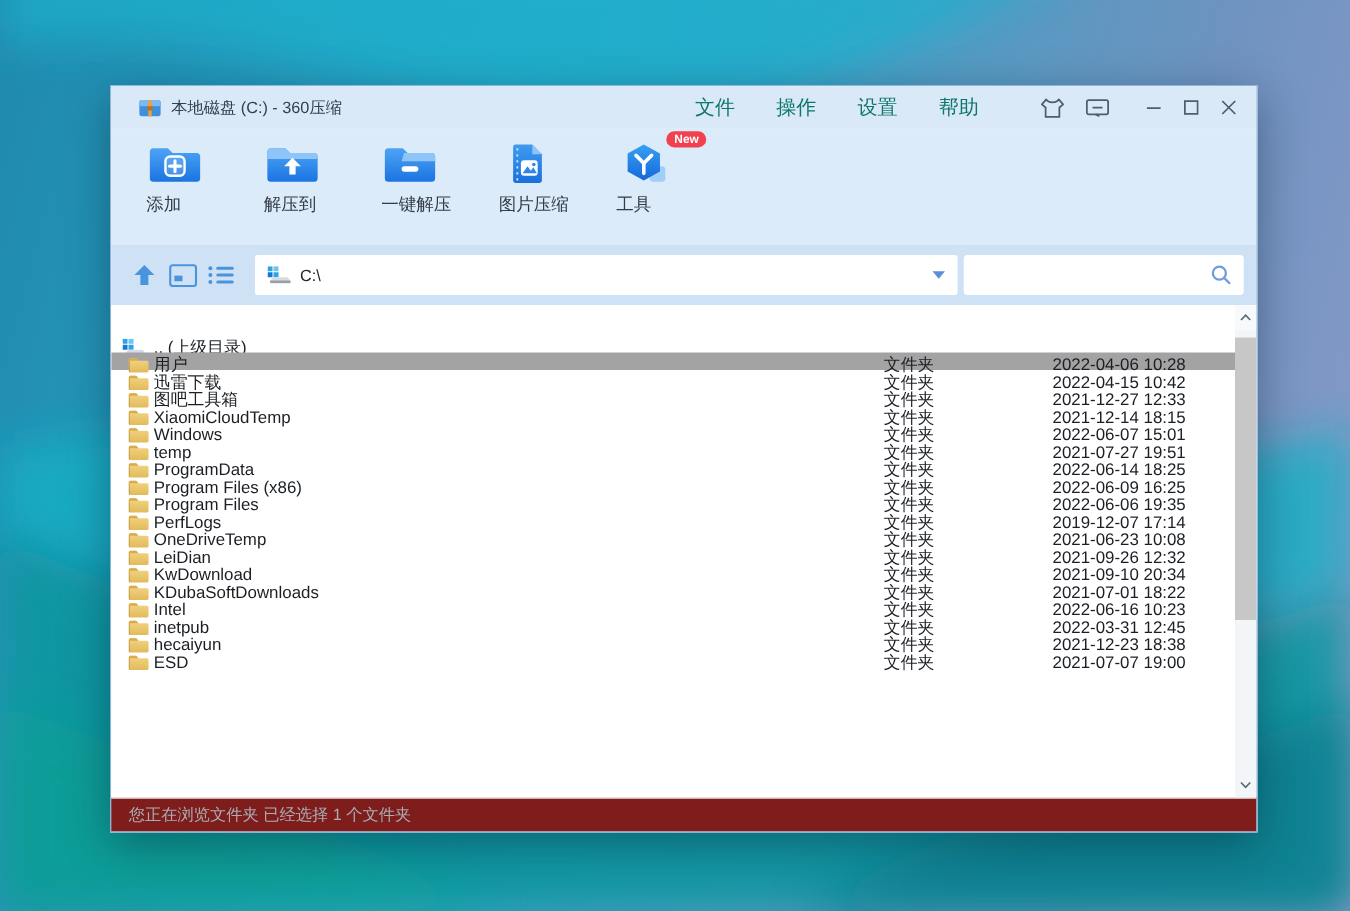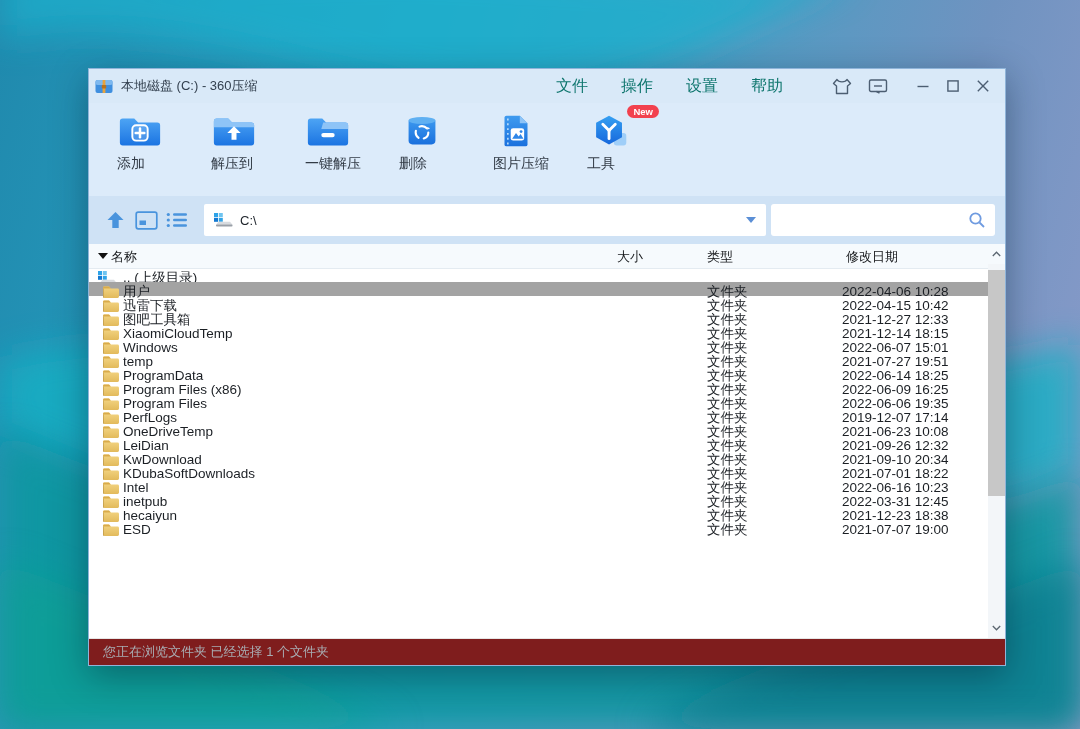--- a/index.html
+++ b/index.html
@@ -7,21 +7,21 @@
   
   .desktop{position:absolute;inset:0;
     background:linear-gradient(105deg,#2089ad 0%,#2aa7c8 35%,#6f93c0 78%,#8f9ccb 100%);}
   .desktop svg{position:absolute;inset:0;}
   
   .window{position:absolute;left:88px;top:68px;width:918px;height:598px;
     background:#ffffff;border:1px solid #8fb4d9;box-sizing:border-box;
     box-shadow:0 10px 34px rgba(0,20,40,.38);display:flex;flex-direction:column;}
   
   .titlebar{height:34px;flex:none;background:#d9e9f8;display:flex;align-items:center;
-    padding:0 12px 0 6px;font-size:13px;color:#2e3c4d;}
+    padding:0 12px 0 22px;font-size:13px;color:#2e3c4d;}
   .title-icon{width:18px;height:16px;margin-right:8px;flex:none;}
   .title-text{font-size:13px;color:#33404f;}
   .titlebar-right{margin-left:auto;display:flex;align-items:center;}
   .menu-item{font-size:16px;color:#0f766e;margin-right:33px;cursor:default;}
   .tb-icon-btn{width:22px;height:20px;margin-right:14px;display:flex;align-items:center;justify-content:center;}
   .win-btn{width:20px;height:18px;margin-left:10px;display:flex;align-items:center;justify-content:center;}
   
   .toolbar{height:84px;flex:none;background:#dcebfa;display:flex;align-items:flex-start;
     padding:9px 0 0 28px;gap:20px;}
   .tool-btn{width:74px;display:flex;flex-direction:column;position:relative;}
@@ -171,35 +171,20 @@
           </defs>
         <path d="M3 9 q0-3 3-3 h12 l4 4 h20 q3 0 3 3 v18 q0 3-3 3 H6 q-3 0-3-3 Z" fill="url(#g3)"></path>
         <path d="M19 10 h23 q3 0 3 3 v4 H17 Z" fill="#8ec4f7"></path>
         <rect x="17" y="21" width="14" height="4.6" rx="2.3" fill="#fff"></rect>
       </svg>
       <span class="tool-label">一键解压</span>
     </div>
     <div class="tool-btn">
       <svg class="tool-icon" viewBox="0 0 48 38">
         <defs>
-            <linearGradient id="g4" x1="0" y1="0" x2="0" y2="1">
-              <stop offset="0" stop-color="#3b97ee"></stop>
-              <stop offset="1" stop-color="#1a70dd"></stop>
-            </linearGradient>
-          </defs>
-        <path d="M10 8 v21 q0 4 4 4 h20 q4 0 4-4 V8 Z" fill="url(#g4)"></path>
-        <ellipse cx="24" cy="8" rx="14" ry="3.6" fill="#5fb0f2"></ellipse>
-        <circle cx="24" cy="20.5" r="6.6" fill="none" stroke="#fff" stroke-width="2.2" stroke-dasharray="8.2 5.6" stroke-linecap="round"></circle>
-        <path d="M29.5 14.8 l3 1.4 -3 1.6 Z" fill="#fff"></path>
-      </svg>
-      <span class="tool-label">删除</span>
-    </div>
-    <div class="tool-btn">
-      <svg class="tool-icon" viewBox="0 0 48 38">
-        <defs>
             <linearGradient id="g5" x1="0" y1="0" x2="0" y2="1">
               <stop offset="0" stop-color="#3f9bef"></stop>
               <stop offset="1" stop-color="#1a70dd"></stop>
             </linearGradient>
           </defs>
         <path d="M14 3 h14 l8 8 v22 q0 2-2 2 H14 q-2 0-2-2 V5 q0-2 2-2 Z" fill="url(#g5)"></path>
         <path d="M28 3 l8 8 h-8 Z" fill="#8ec4f7"></path>
         <line x1="15.5" y1="6" x2="15.5" y2="33" stroke="#bfe0fb" stroke-width="1.6" stroke-dasharray="2 3"></line>
         <rect x="18.5" y="16" width="14" height="13" rx="2.5" fill="#fff"></rect>
         <path d="M20 27 l4-6 2.8 3.8 2-2.8 3 5 Z" fill="#2f86e8"></path>
@@ -265,27 +250,20 @@
     <div class="search-box">
       <input type="text" value="" style="">
       <svg width="18" height="18" viewBox="0 0 18 18" fill="none" stroke="#6f9be0" stroke-width="1.8">
         <circle cx="7.5" cy="7.5" r="5.2"></circle>
           <line x1="11.5" y1="11.5" x2="16" y2="16"></line>
       </svg>
     </div>
   </div>
 
   <div class="main">
-    <div class="header-row">
-      <span class="sort-tri" style="top:9px;position:absolute;"></span>
-      <span class="h-name">名称</span>
-      <span class="h-size">大小</span>
-      <span class="h-type">类型</span>
-      <span class="h-date">修改日期</span>
-    </div>
 
     <div class="list-body">
       <div class="row">
         <svg class="drive-row-icon" viewBox="0 0 19 14">
           <rect x="0" y="0" width="4" height="4" fill="#2ea3e8"></rect>
             <rect x="4.8" y="0" width="4" height="4" fill="#6ec4f0"></rect>
           <rect x="0" y="4.8" width="4" height="4" fill="#1479d2"></rect>
             <rect x="4.8" y="4.8" width="4" height="4" fill="#2ea3e8"></rect>
           <path d="M4.5 8.8 h11.5 l2.5 3 H2 Z" fill="#d8dbdf"></path>
           <rect x="2" y="11.4" width="16.5" height="2.2" rx="0.8" fill="#9aa0a8"></rect>

